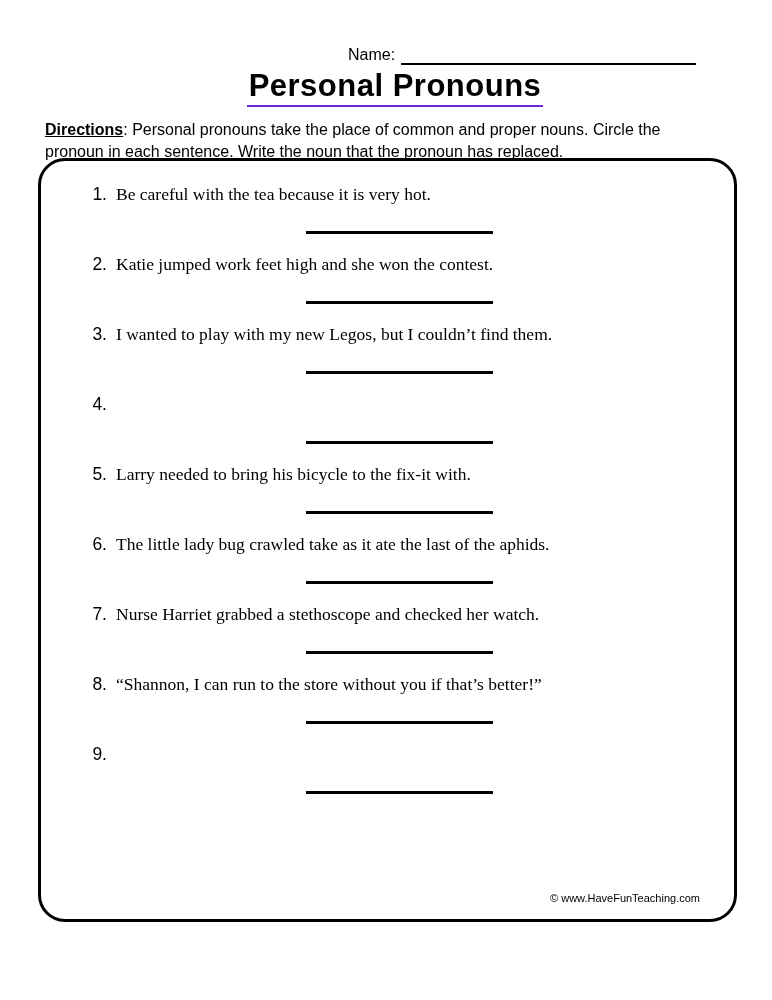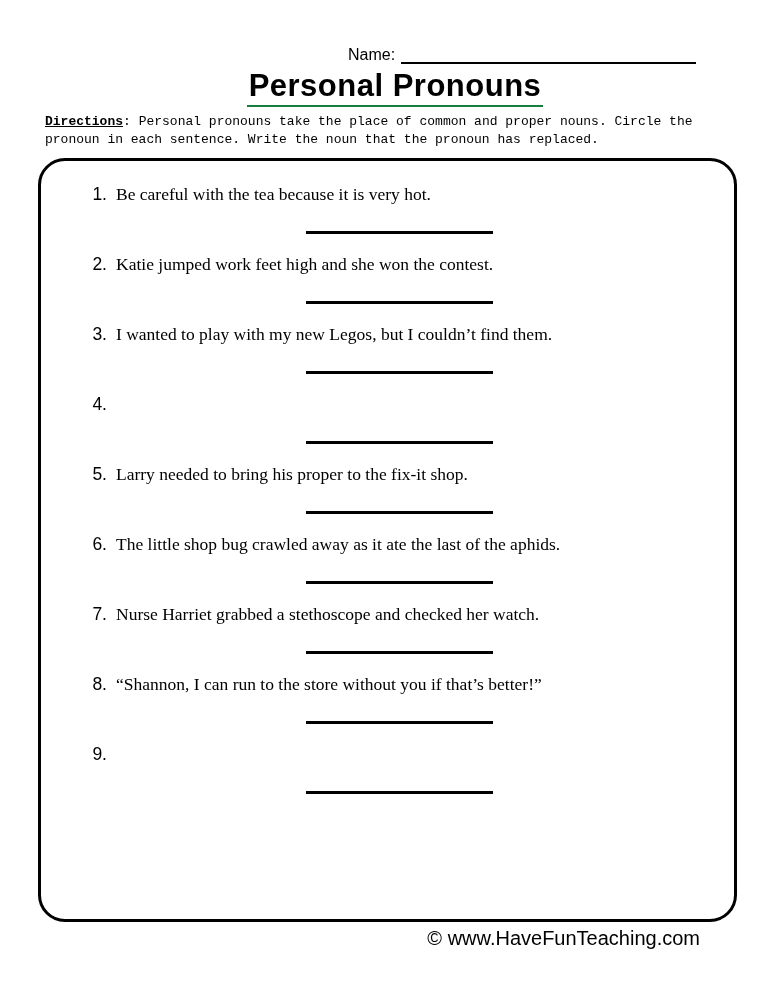--- a/index.html
+++ b/index.html
@@ -11,21 +11,21 @@
     background: #ffffff;
     color: #000000;
     font-family: "Liberation Sans", "DejaVu Sans", sans-serif;
     overflow: hidden;
   }
   .name-row {
     position: absolute;
     top: 46px;
     left: 348px;
     display: flex;
-    align-items: flex-start;
+    align-items: center;
   }
   .name-label {
     font-size: 16px;
     padding-bottom: 1px;
     white-space: nowrap;
   }
   .name-line {
     display: inline-block;
     width: 295px;
     height: 18px;
@@ -37,32 +37,31 @@
     top: 68px;
     left: 0;
     width: 100%;
     text-align: center;
     font-size: 31px;
     font-weight: bold;
     letter-spacing: 0.5px;
   }
   .title .title-text {
     display: inline-block;
-    border-bottom: 2px solid #15803d;
+    border-bottom: 2px solid #6d28d9;
     padding: 0 2px 1px 2px;
     margin-left: 18px;
   }
   .directions {
     position: absolute;
-    top: 113px;
+    top: 119px;
     left: 45px;
     width: 665px;
-    font-size: 13px;
+    font-size: 16px;
     line-height: 1.38;
-    font-family: Liberation Mono, monospace;
   }
   .directions-label {
     font-weight: bold;
     text-decoration: underline;
   }
   .worksheet-box {
     position: absolute;
     top: 158px;
     left: 38px;
     width: 699px;
@@ -94,23 +93,23 @@
   .answer-line {
     position: relative;
     left: 12px;
     width: 187px;
     height: 3px;
     background: #000000;
     margin: 25px auto 18px auto;
   }
   .footer {
     position: absolute;
-    top: 927px;
+    top: 892px;
     right: 72px;
-    font-size: 20px;
+    font-size: 11px;
     white-space: nowrap;
     text-align: center;
   }
 </style>
 </head>
 <body>
 
 <div class="page">
 
   <div class="name-row">
@@ -152,29 +151,29 @@
   <div class="item">
     <div class="sentence-row">
       <span class="num">4.</span>
     </div>
     <div class="answer-line"></div>
   </div>
 
   <div class="item">
     <div class="sentence-row">
       <span class="num">5.</span>
-      <span class="sentence">Larry needed to bring his proper to the fix-it shop.</span>
+      <span class="sentence">Larry needed to bring his bicycle to the fix-it with.</span>
     </div>
     <div class="answer-line"></div>
   </div>
 
   <div class="item">
     <div class="sentence-row">
       <span class="num">6.</span>
-      <span class="sentence">The little shop bug crawled away as it ate the last of the aphids.</span>
+      <span class="sentence">The little lady bug crawled take as it ate the last of the aphids.</span>
     </div>
     <div class="answer-line"></div>
   </div>
 
   <div class="item">
     <div class="sentence-row">
       <span class="num">7.</span>
       <span class="sentence">Nurse Harriet grabbed a stethoscope and checked her watch.</span>
     </div>
     <div class="answer-line"></div>

